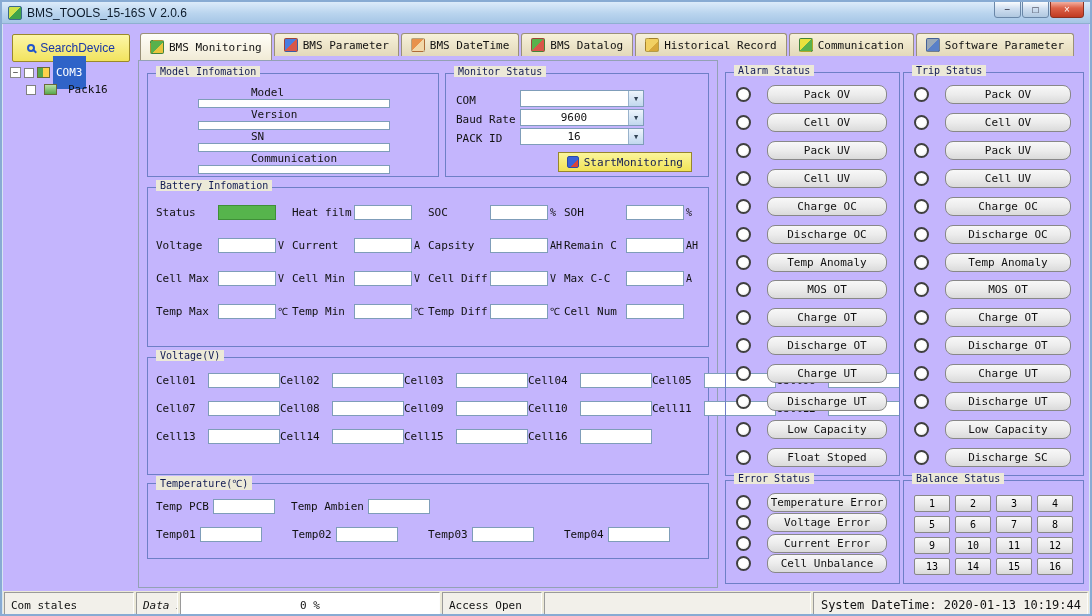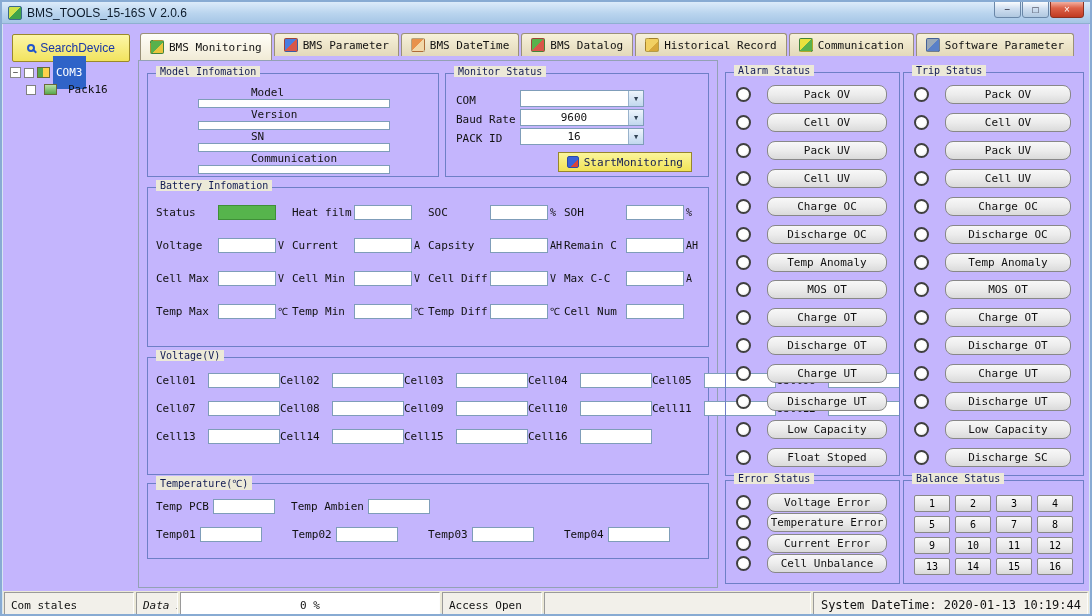--- a/index.html
+++ b/index.html
@@ -598,25 +598,25 @@
       </div>
       </div>
   </div>
 
   <div class="group error-group">
     <span class="group-title">Error Status</span>
     <div class="status-list error-list">
 
     <div class="status-row">
         <span class="lamp"></span>
+        <button class="sbtn">Temperature Error</button>
+      </div>
+        <div class="status-row">
+        <span class="lamp"></span>
         <button class="sbtn">Voltage Error</button>
-      </div>
-        <div class="status-row">
-        <span class="lamp"></span>
-        <button class="sbtn">Temperature Error</button>
       </div>
         <div class="status-row">
         <span class="lamp"></span>
         <button class="sbtn">Current Error</button>
       </div>
         <div class="status-row">
         <span class="lamp"></span>
         <button class="sbtn">Cell Unbalance</button>
       </div>
       </div>

